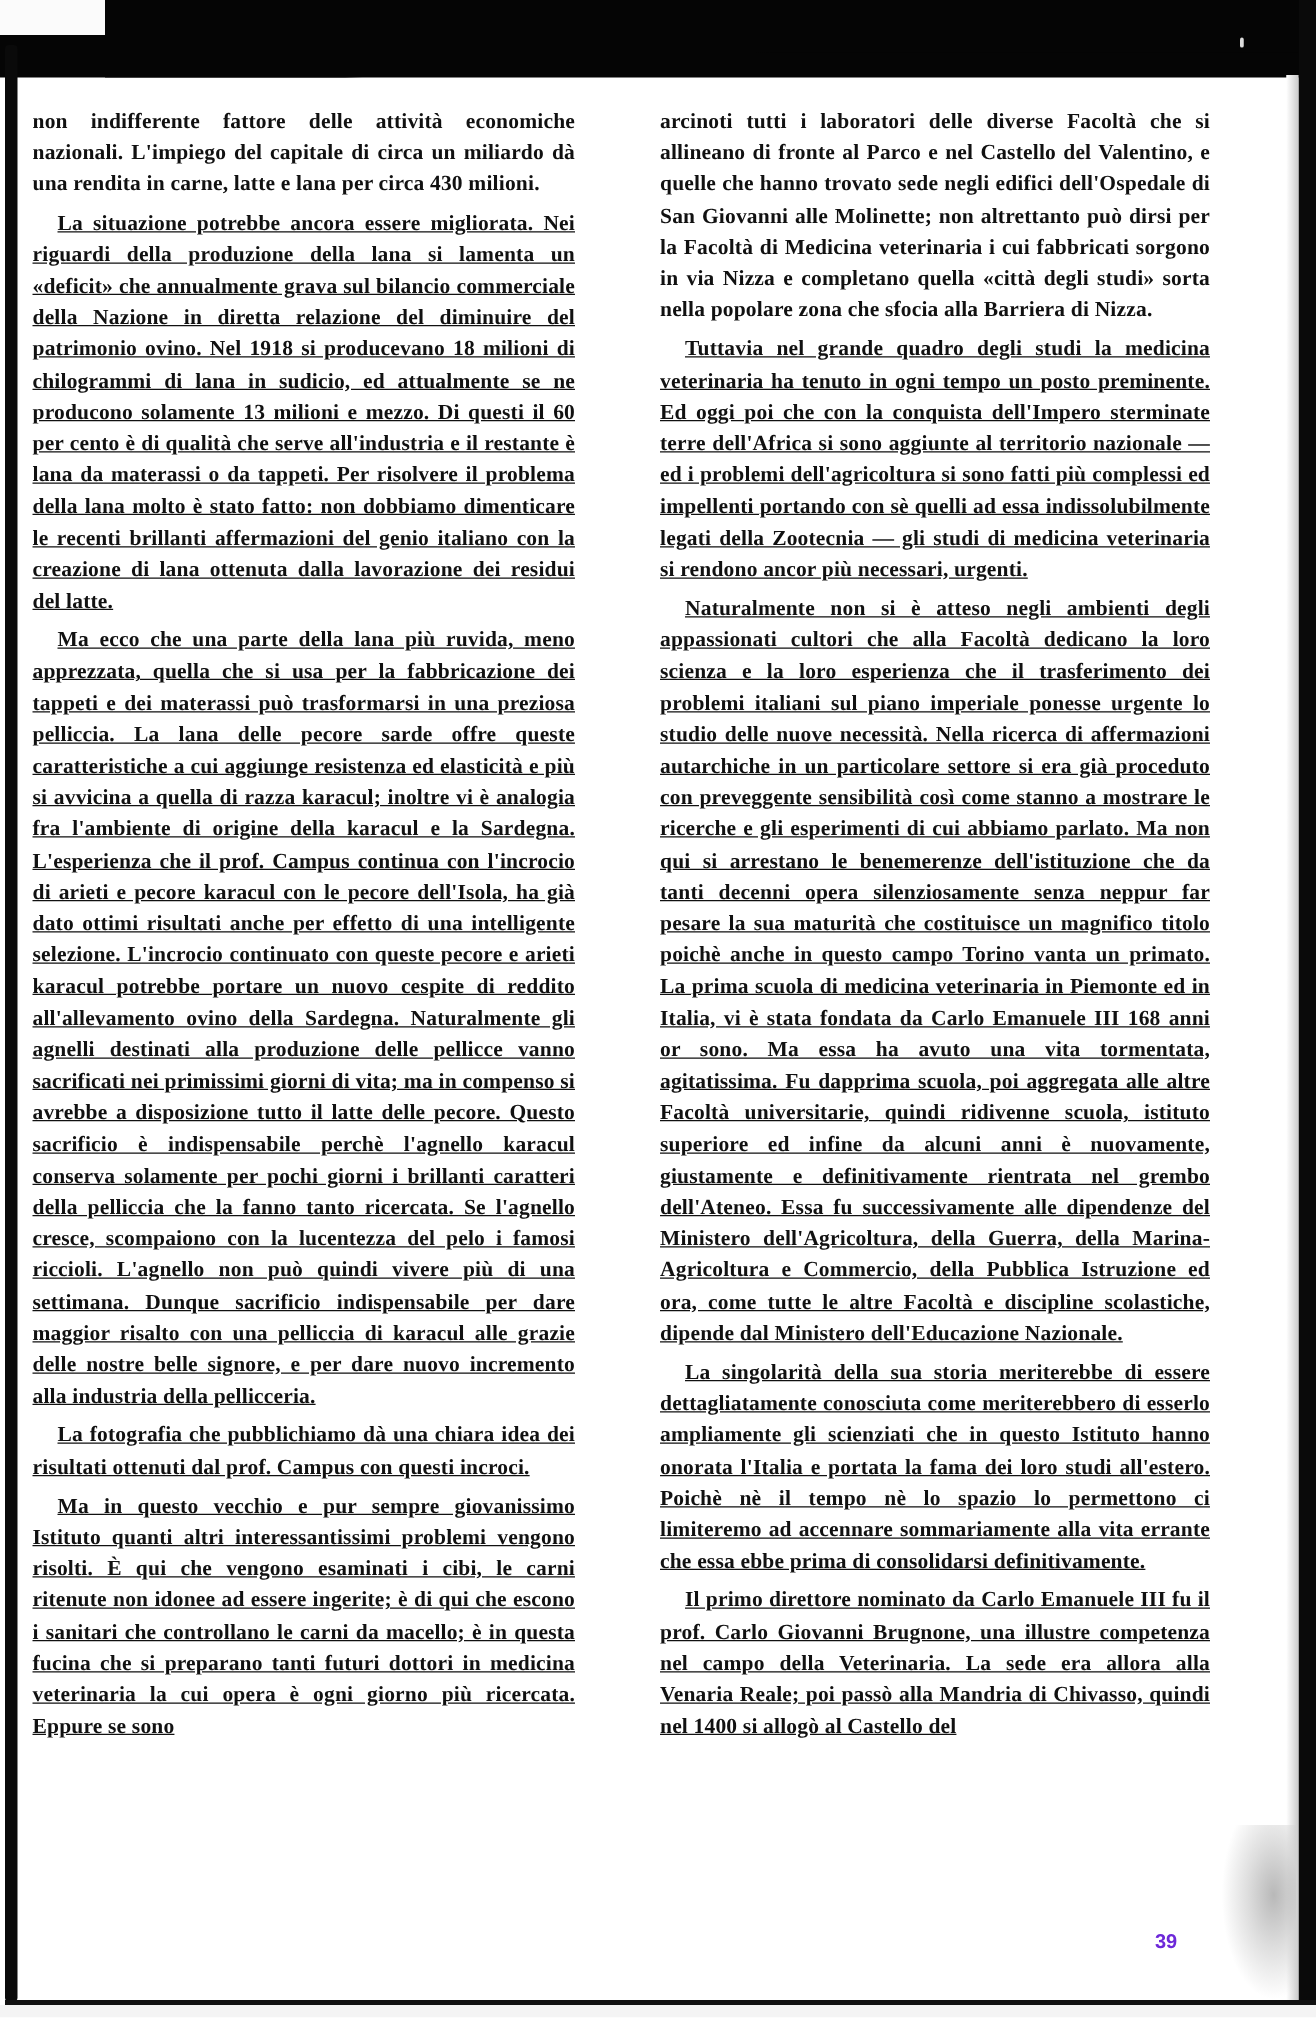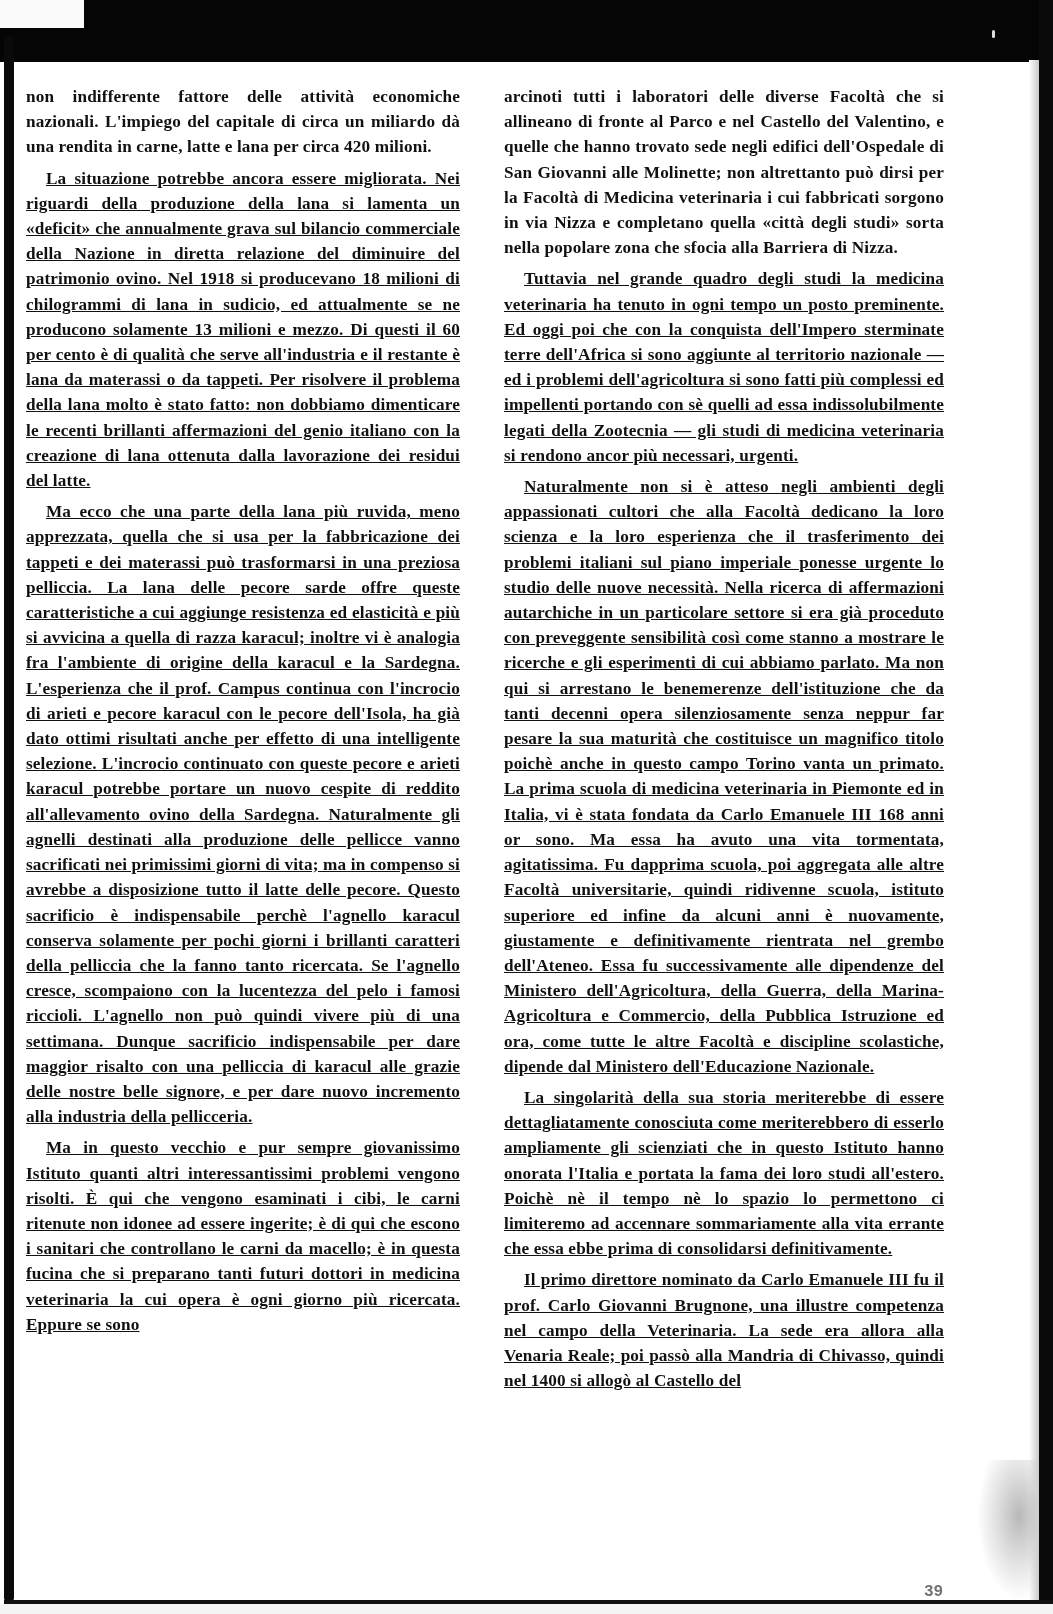--- a/index.html
+++ b/index.html
@@ -32,47 +32,48 @@
     }
     .scan-spot { position: absolute; left: 992px; top: 30px; width: 3px; height: 8px; background: #ddd; border-radius: 2px; }
 
     .column {
       position: absolute; top: 84px;
       font-size: 17.2px; line-height: 25.2px;
       text-align: justify; font-weight: 700;
       letter-spacing: 0.15px;
     }
     .col-left { left: 26px; width: 434px; }
-    .col-right { left: 504px; width: 440px; }
+    .col-right { left: 528px; width: 440px; }
     .para { margin: 0 0 6px 0; text-indent: 0; }
     .para.indent { text-indent: 20px; text-decoration: underline; }
     .para:last-child { margin-bottom: 16px; }
     .page-number {
       position: absolute; left: 924px; top: 1545px;
-      font-size: 16px; font-weight: 700; font-family: Liberation Mono, monospace; color: #737373; margin-top: 38px;
+      font-size: 16px; font-weight: 700; font-family: Liberation Sans, sans-serif; color: #6d28d9;
     }
   </style>
 </head>
 <body>
 
 <div class="scan-top-white"></div>
 <div class="scan-top-bar"></div>
 <div class="scan-top-wedge"></div>
 <div class="scan-left-bar"></div>
 <div class="scan-right-shade"></div>
 <div class="scan-right-bar"></div>
 <div class="scan-bottom-edge"></div>
 <div class="scan-bottom-strip"></div>
 <div class="scan-smudge"></div>
 <div class="scan-spot"></div>
 
 <div class="column col-left">
-  <p class="para">non indifferente fattore delle attività economiche nazionali. L'impiego del capitale di circa un miliardo dà una rendita in carne, latte e lana per circa 420 milioni.</p>
+  <p class="para">non indifferente fattore delle attività economiche nazionali. L'impiego del capitale di circa un miliardo dà una rendita in carne, latte e lana per circa 430 milioni.</p>
   <p class="para indent">La situazione potrebbe ancora essere migliorata. Nei riguardi della produzione della lana si lamenta un «deficit» che annualmente grava sul bilancio commerciale della Nazione in diretta relazione del diminuire del patrimonio ovino. Nel 1918 si producevano 18 milioni di chilogrammi di lana in sudicio, ed attualmente se ne producono solamente 13 milioni e mezzo. Di questi il 60 per cento è di qualità che serve all'industria e il restante è lana da materassi o da tappeti. Per risolvere il problema della lana molto è stato fatto: non dobbiamo dimenticare le recenti brillanti affermazioni del genio italiano con la creazione di lana ottenuta dalla lavorazione dei residui del latte.</p>
   <p class="para indent">Ma ecco che una parte della lana più ruvida, meno apprezzata, quella che si usa per la fabbricazione dei tappeti e dei materassi può trasformarsi in una preziosa pelliccia. La lana delle pecore sarde offre queste caratteristiche a cui aggiunge resistenza ed elasticità e più si avvicina a quella di razza karacul; inoltre vi è analogia fra l'ambiente di origine della karacul e la Sardegna. L'esperienza che il prof. Campus continua con l'incrocio di arieti e pecore karacul con le pecore dell'Isola, ha già dato ottimi risultati anche per effetto di una intelligente selezione. L'incrocio continuato con queste pecore e arieti karacul potrebbe portare un nuovo cespite di reddito all'allevamento ovino della Sardegna. Naturalmente gli agnelli destinati alla produzione delle pellicce vanno sacrificati nei primissimi giorni di vita; ma in compenso si avrebbe a disposizione tutto il latte delle pecore. Questo sacrificio è indispensabile perchè l'agnello karacul conserva solamente per pochi giorni i brillanti caratteri della pelliccia che la fanno tanto ricercata. Se l'agnello cresce, scompaiono con la lucentezza del pelo i famosi riccioli. L'agnello non può quindi vivere più di una settimana. Dunque sacrificio indispensabile per dare maggior risalto con una pelliccia di karacul alle grazie delle nostre belle signore, e per dare nuovo incremento alla industria della pellicceria.</p>
+  <p class="para indent">La fotografia che pubblichiamo dà una chiara idea dei risultati ottenuti dal prof. Campus con questi incroci.</p>
   <p class="para indent">Ma in questo vecchio e pur sempre giovanissimo Istituto quanti altri interessantissimi problemi vengono risolti. È qui che vengono esaminati i cibi, le carni ritenute non idonee ad essere ingerite; è di qui che escono i sanitari che controllano le carni da macello; è in questa fucina che si preparano tanti futuri dottori in medicina veterinaria la cui opera è ogni giorno più ricercata. Eppure se sono</p>
 </div>
 
 <div class="column col-right">
   <p class="para">arcinoti tutti i laboratori delle diverse Facoltà che si allineano di fronte al Parco e nel Castello del Valentino, e quelle che hanno trovato sede negli edifici dell'Ospedale di San Giovanni alle Molinette; non altrettanto può dirsi per la Facoltà di Medicina veterinaria i cui fabbricati sorgono in via Nizza e completano quella «città degli studi» sorta nella popolare zona che sfocia alla Barriera di Nizza.</p>
   <p class="para indent">Tuttavia nel grande quadro degli studi la medicina veterinaria ha tenuto in ogni tempo un posto preminente. Ed oggi poi che con la conquista dell'Impero sterminate terre dell'Africa si sono aggiunte al territorio nazionale — ed i problemi dell'agricoltura si sono fatti più complessi ed impellenti portando con sè quelli ad essa indissolubilmente legati della Zootecnia — gli studi di medicina veterinaria si rendono ancor più necessari, urgenti.</p>
   <p class="para indent">Naturalmente non si è atteso negli ambienti degli appassionati cultori che alla Facoltà dedicano la loro scienza e la loro esperienza che il trasferimento dei problemi italiani sul piano imperiale ponesse urgente lo studio delle nuove necessità. Nella ricerca di affermazioni autarchiche in un particolare settore si era già proceduto con preveggente sensibilità così come stanno a mostrare le ricerche e gli esperimenti di cui abbiamo parlato. Ma non qui si arrestano le benemerenze dell'istituzione che da tanti decenni opera silenziosamente senza neppur far pesare la sua maturità che costituisce un magnifico titolo poichè anche in questo campo Torino vanta un primato. La prima scuola di medicina veterinaria in Piemonte ed in Italia, vi è stata fondata da Carlo Emanuele III 168 anni or sono. Ma essa ha avuto una vita tormentata, agitatissima. Fu dapprima scuola, poi aggregata alle altre Facoltà universitarie, quindi ridivenne scuola, istituto superiore ed infine da alcuni anni è nuovamente, giustamente e definitivamente rientrata nel grembo dell'Ateneo. Essa fu successivamente alle dipendenze del Ministero dell'Agricoltura, della Guerra, della Marina-Agricoltura e Commercio, della Pubblica Istruzione ed ora, come tutte le altre Facoltà e discipline scolastiche, dipende dal Ministero dell'Educazione Nazionale.</p>
   <p class="para indent">La singolarità della sua storia meriterebbe di essere dettagliatamente conosciuta come meriterebbero di esserlo ampliamente gli scienziati che in questo Istituto hanno onorata l'Italia e portata la fama dei loro studi all'estero. Poichè nè il tempo nè lo spazio lo permettono ci limiteremo ad accennare sommariamente alla vita errante che essa ebbe prima di consolidarsi definitivamente.</p>
   <p class="para indent">Il primo direttore nominato da Carlo Emanuele III fu il prof. Carlo Giovanni Brugnone, una illustre competenza nel campo della Veterinaria. La sede era allora alla Venaria Reale; poi passò alla Mandria di Chivasso, quindi nel 1400 si allogò al Castello del</p>
 </div>

